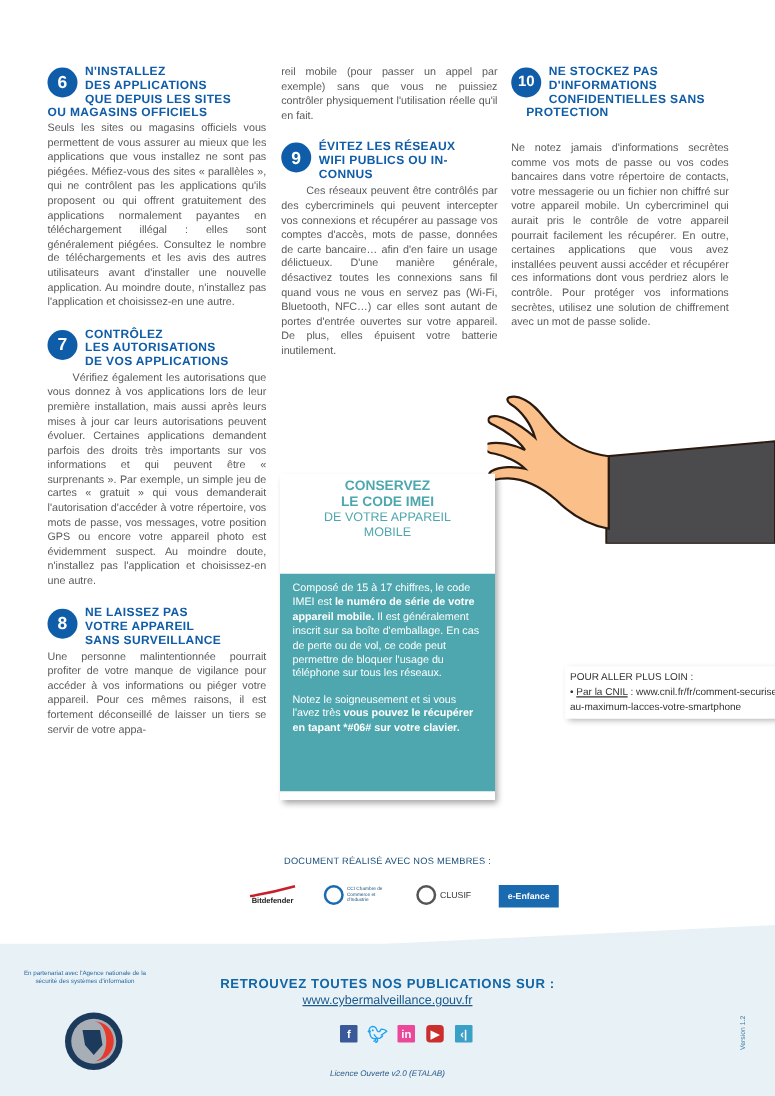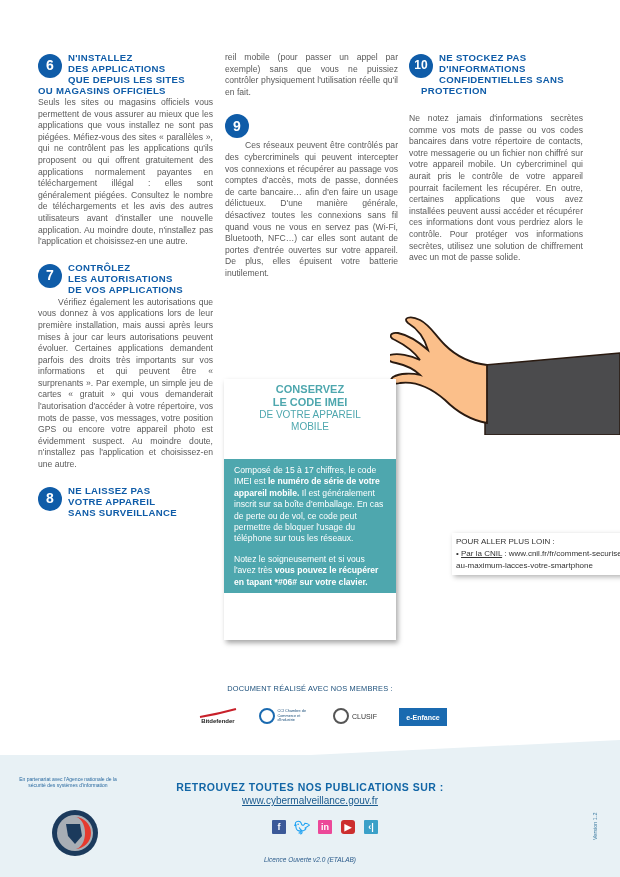--- a/index.html
+++ b/index.html
@@ -18,21 +18,21 @@
   .gap { height:14px; }
 
   
   #hand { position:absolute; left:390px; top:315px; width:230px; height:120px; }
 
   
   #imei { position:absolute; left:224px; top:379px; width:172px; height:261px; box-shadow:2px 3px 5px rgba(0,0,0,0.35); }
   #imei .top { background:#fff; height:80px; text-align:center; padding-top:4px; box-sizing:border-box; }
   #imei .t1 { color:#4ea7ae; font-weight:bold; font-size:11px; line-height:13px; }
   #imei .t2 { color:#4ea7ae; font-size:10px; line-height:12px; }
-  #imei .body { background:#4ea7ae; color:#fff; height:134px; padding:6px 10px; box-sizing:border-box; font-size:8.6px; line-height:11.4px; }
+  #imei .body { background:#4ea7ae; color:#fff; height:174px; padding:6px 10px; box-sizing:border-box; font-size:8.6px; line-height:11.4px; }
   #imei .body b { font-weight:bold; }
   #imei .body p { margin:0 0 9px 0; }
 
   
   #further { position:absolute; left:412px; top:533px; width:180px; background:#fff; box-shadow:2px 2px 5px rgba(0,0,0,0.3);
              font-size:8px; line-height:12px; color:#333; padding:3px 4px; box-sizing:border-box;margin-left:40px; }
   #further .lnk { text-decoration:underline; color:#333; }
   #further .url { color:#333; }
 
   
@@ -77,27 +77,33 @@
   <p class="indent">Vérifiez également les autorisations que vous donnez à vos applications lors de leur première installation, mais aussi après leurs mises à jour car leurs autorisations peuvent évoluer. Certaines applications demandent parfois des droits très importants sur vos informations et qui peuvent être « surprenants ». Par exemple, un simple jeu de cartes « gratuit » qui vous demanderait l'autorisation d'accéder à votre répertoire, vos mots de passe, vos messages, votre position GPS ou encore votre appareil photo est évidemment suspect. Au moindre doute, n'installez pas l'application et choisissez-en une autre.</p>
   <div class="gap"></div>
   <div class="sec-head">
     <div class="num">8</div>
     <div class="sec-title">
       <div>NE LAISSEZ PAS</div>
       <div>VOTRE APPAREIL</div>
       <div>SANS SURVEILLANCE</div>
     </div>
   </div>
+  <p>Une personne malintentionnée pourrait profiter de votre manque de vigilance pour accéder à vos informations ou piéger votre appareil. Pour ces mêmes raisons, il est fortement déconseillé de laisser un tiers se servir de votre appa-</p>
 </div>
 
 <div class="col" id="col2">
   <p>reil mobile (pour passer un appel par exemple) sans que vous ne puissiez contrôler physiquement l'utilisation réelle qu'il en fait.</p>
   <div class="gap"></div>
   <div class="sec-head">
     <div class="num">9</div>
+    <div class="sec-title">
+      <div>ÉVITEZ LES RÉSEAUX</div>
+      <div>WIFI PUBLICS OU IN-</div>
+      <div>CONNUS</div>
+    </div>
   </div>
   <p class="indent">Ces réseaux peuvent être contrôlés par des cybercriminels qui peuvent intercepter vos connexions et récupérer au passage vos comptes d'accès, mots de passe, données de carte bancaire… afin d'en faire un usage délictueux. D'une manière générale, désactivez toutes les connexions sans fil quand vous ne vous en servez pas (Wi-Fi, Bluetooth, NFC…) car elles sont autant de portes d'entrée ouvertes sur votre appareil. De plus, elles épuisent votre batterie inutilement.</p>
 </div>
 
 <div class="col" id="col3">
   <div class="sec-head">
     <div class="num" style="font-size:12px">10</div>
     <div class="sec-title">
       <div>NE STOCKEZ PAS</div>
       <div>D'INFORMATIONS</div>

